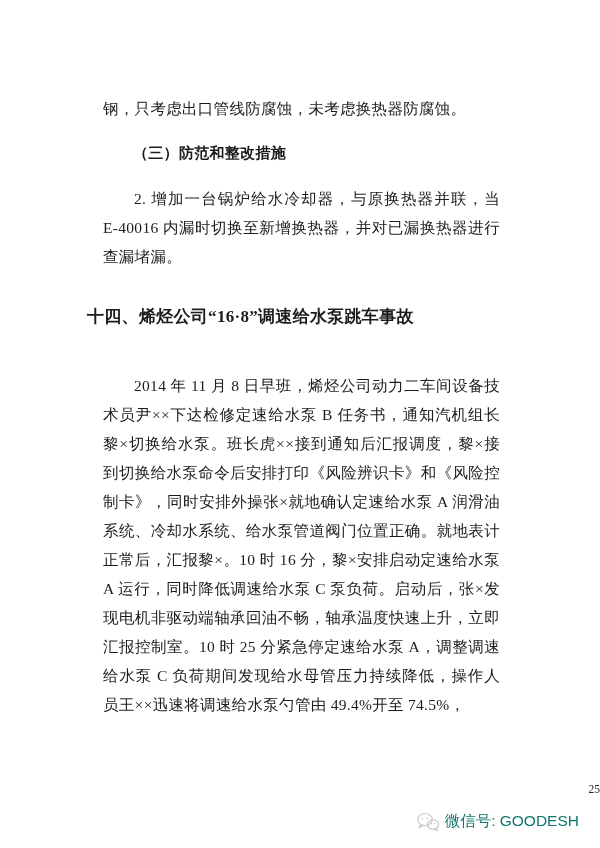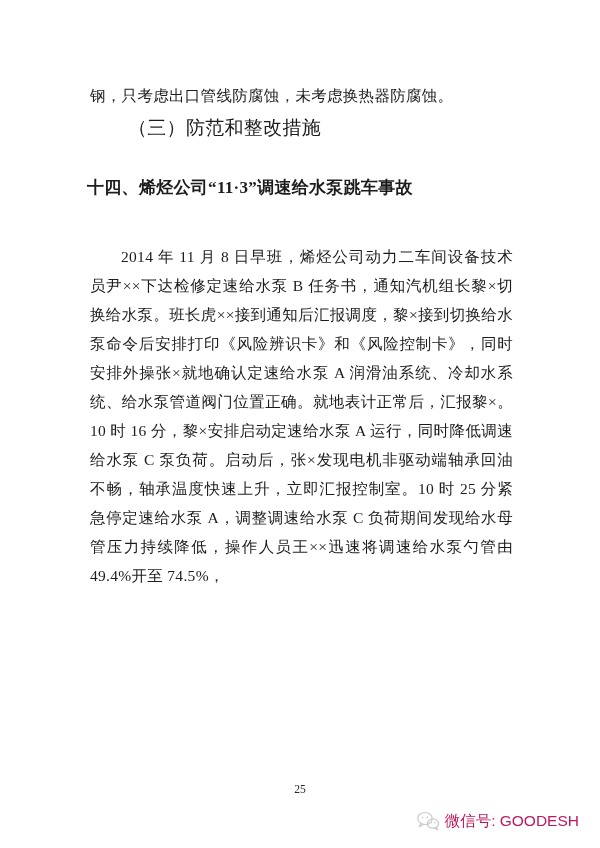--- a/index.html
+++ b/index.html
@@ -14,64 +14,64 @@
     margin: 0 auto;
     background: #ffffff;
     overflow: hidden;
     font-family: "Liberation Serif", "DejaVu Serif", serif;
     color: #1c1c1c;
   }
   .doc-content {
     padding: 78px 84px 0 87px;
   }
   .doc-content p, .doc-content h2 {
-    margin: 3px;
+    margin: 16px;
   }
   .body-text {
     font-size: 15.5px;
     line-height: 29px;
     text-align: justify;
     text-indent: 2em;
     letter-spacing: 0.3px;
   }
   .body-text.no-indent {
     text-indent: 0;
   }
   .sub-heading {
-    font-size: 19px;
+    font-size: 15px;
     line-height: 29px;
-    font-weight: 400;
+    font-weight: 700;
     text-indent: 2em;
     letter-spacing: 0.3px;
   }
   .chapter-heading {
     font-size: 17px;
     line-height: 30px;
     font-weight: 700;
     margin: 31px 0 39px 0 !important;
     letter-spacing: 0.3px;
   }
   .page-number {
     position: absolute;
     top: 782px;
     left: 0;
     width: 100%;
-    text-align: center;
+    text-align: right;
     font-size: 11.5px;
     line-height: 15px;
     color: #2a2a2a;
   }
   .watermark {
     position: absolute;
     top: 810px;
     right: 21px;
     display: flex;
-    align-items: center;
+    align-items: flex-end;
     gap: 5px;
-    color: #be185d;
+    color: #0f766e;
     font-size: 15.5px;
     line-height: 22px;
     font-family: "Liberation Sans", "DejaVu Sans", sans-serif;
     user-select: none;
   }
   .wm-icon {
     display: inline-flex;
     width: 24px;
     height: 20px;
   }
@@ -81,22 +81,23 @@
 
 <div class="page">
 
   <div class="doc-content">
     <p class="body-text no-indent">钢，只考虑出口管线防腐蚀，未考虑换热器防腐蚀。</p>
 
 
     <p class="sub-heading">（三）防范和整改措施</p>
 
 
+    <p class="body-text">2. 增加一台锅炉给水冷却器，与原换热器并联，当 E-40016 内漏时切换至新增换热器，并对已漏换热器进行查漏堵漏。</p>
 
-    <h2 class="chapter-heading">十四、烯烃公司“11·3”调速给水泵跳车事故</h2>
+    <h2 class="chapter-heading">十四、烯烃公司“16·8”调速给水泵跳车事故</h2>
 
 
     <p class="body-text">2014 年 11 月 8 日早班，烯烃公司动力二车间设备技术员尹××下达检修定速给水泵 B 任务书，通知汽机组长黎×切换给水泵。班长虎××接到通知后汇报调度，黎×接到切换给水泵命令后安排打印《风险辨识卡》和《风险控制卡》，同时安排外操张×就地确认定速给水泵 A 润滑油系统、冷却水系统、给水泵管道阀门位置正确。就地表计正常后，汇报黎×。10 时 16 分，黎×安排启动定速给水泵 A 运行，同时降低调速给水泵 C 泵负荷。启动后，张×发现电机非驱动端轴承回油不畅，轴承温度快速上升，立即汇报控制室。10 时 25 分紧急停定速给水泵 A，调整调速给水泵 C 负荷期间发现给水母管压力持续降低，操作人员王××迅速将调速给水泵勺管由 49.4%开至 74.5%，</p>
   </div>
 
   <div class="page-number">25</div>
 
   <div class="watermark">
     <span class="wm-icon">
       <svg viewBox="0 0 24 20" width="24" height="20" aria-hidden="true">

